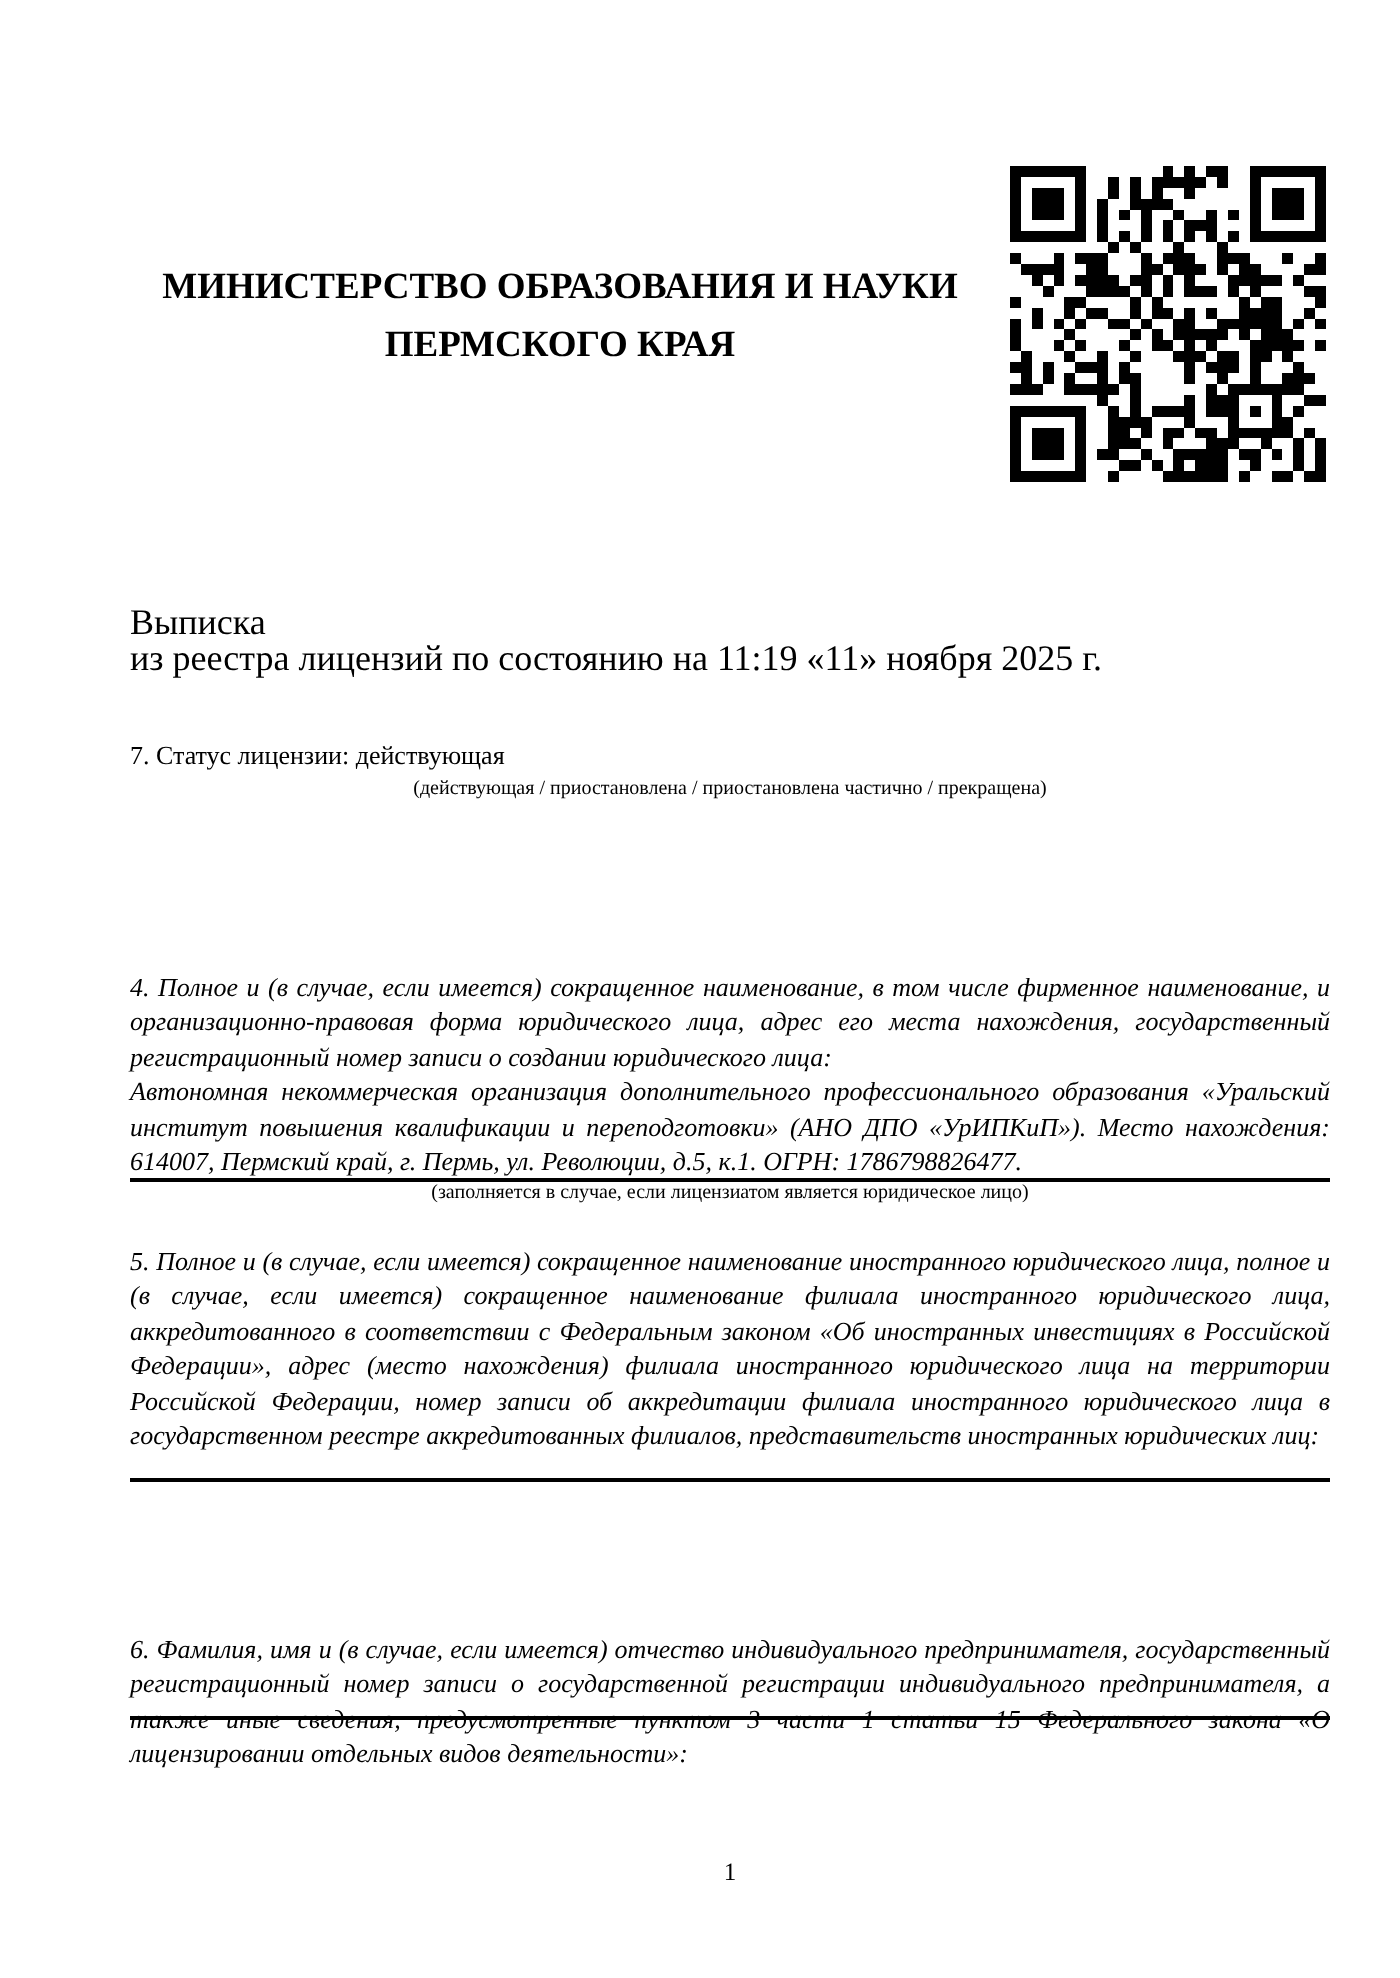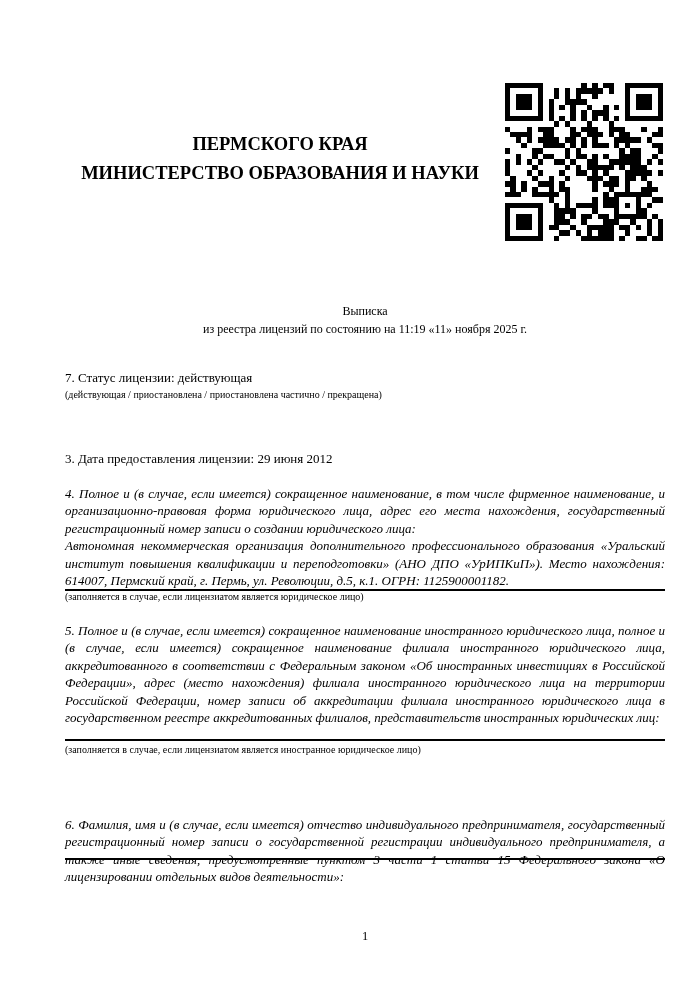--- a/index.html
+++ b/index.html
@@ -28,59 +28,59 @@
     font-size: 10px;
     line-height: 13px;
     margin-top: 3px;
   }
   .qr-box {
     left: 505px; top: 83px; width: 158px; height: 158px;
   }
   .qr-box svg { display: block; width: 158px; height: 158px; }
   .doc-title {
     left: 65px; top: 303px; width: 600px;
-    text-align: center;
-    font-size: 12px;
+    font-size: 18px;
     line-height: 17.5px;
   }
   .item-line {
     left: 65px; width: 600px;
     font-size: 13px;
     line-height: 17.5px;
   }
   .para {
     left: 65px; width: 600px;
     font-size: 13px;
     line-height: 17.4px;
     text-align: justify;
     font-style: italic;
   }
   .fill-rule {
     left: 65px; width: 600px; height: 0;
     border-top: 2px solid #000000;
   }
   .small-caption {
     left: 65px; width: 600px;
+    text-align: center;
     font-size: 10px;
     line-height: 13px;
   }
   .page-number {
     left: 65px; top: 929px; width: 600px;
     text-align: center;
     font-size: 12.5px;
   }
 </style>
 </head>
 <body>
 
 <div class="page">
 
   <div class="abs org-header">
+    <div class="org-line">МИНИСТЕРСТВО ОБРАЗОВАНИЯ И НАУКИ</div>
     <div class="org-line">ПЕРМСКОГО КРАЯ</div>
-    <div class="org-line">МИНИСТЕРСТВО ОБРАЗОВАНИЯ И НАУКИ</div>
   </div>
 
   <div class="abs qr-box">
     <svg viewBox="0 0 29 29" shape-rendering="crispEdges" xmlns="http://www.w3.org/2000/svg">
         <rect x="0" y="0" width="1" height="1" fill="#000"></rect>
         <rect x="1" y="0" width="1" height="1" fill="#000"></rect>
         <rect x="2" y="0" width="1" height="1" fill="#000"></rect>
         <rect x="3" y="0" width="1" height="1" fill="#000"></rect>
         <rect x="4" y="0" width="1" height="1" fill="#000"></rect>
         <rect x="5" y="0" width="1" height="1" fill="#000"></rect>
@@ -495,35 +495,33 @@
 
   <div class="abs doc-title">
     <div>Выписка</div>
     <div>из реестра лицензий по состоянию на 11:19 «11» ноября 2025 г.</div>
   </div>
 
   <div class="abs item-line" style="top:369px">7. Статус лицензии: действующая</div>
   <div class="abs small-caption" style="top:388px">(действующая / приостановлена / приостановлена частично / прекращена)</div>
 
 
-  <div class="abs item-line" style="top:450px">3. Дата предоставления лицензии: 29 июня 2012</div>
 
   <div class="abs para" style="top:485px">
     <div>4. Полное и (в случае, если имеется) сокращенное наименование, в том числе фирменное наименование, и организационно-правовая форма юридического лица, адрес его места нахождения, государственный регистрационный номер записи о создании юридического лица:</div>
-    <div>Автономная некоммерческая организация дополнительного профессионального образования «Уральский институт повышения квалификации и переподготовки» (АНО ДПО «УрИПКиП»). Место нахождения: 614007, Пермский край, г. Пермь, ул. Революции, д.5, к.1. ОГРН: 1125900001182.</div>
+    <div>Автономная некоммерческая организация дополнительного профессионального образования «Уральский институт повышения квалификации и переподготовки» (АНО ДПО «УрИПКиП»). Место нахождения: 614007, Пермский край, г. Пермь, ул. Революции, д.5, к.1. ОГРН: 1786798826477.</div>
   </div>
   <div class="abs fill-rule" style="top:589px"></div>
   <div class="abs small-caption" style="top:590px">(заполняется в случае, если лицензиатом является юридическое лицо)</div>
 
   <div class="abs para" style="top:622px">
     <div>5. Полное и (в случае, если имеется) сокращенное наименование иностранного юридического лица, полное и (в случае, если имеется) сокращенное наименование филиала иностранного юридического лица, аккредитованного в соответствии с Федеральным законом «Об иностранных инвестициях в Российской Федерации», адрес (место нахождения) филиала иностранного юридического лица на территории Российской Федерации, номер записи об аккредитации филиала иностранного юридического лица в государственном реестре аккредитованных филиалов, представительств иностранных юридических лиц:</div>
     <div></div>
   </div>
   <div class="abs fill-rule" style="top:739px"></div>
-  <div class="abs small-caption" style="top:743px">(заполняется в случае, если лицензиатом является иностранное юридическое лицо)</div>
 
   <div class="abs para" style="top:816px">
     <div>6. Фамилия, имя и (в случае, если имеется) отчество индивидуального предпринимателя, государственный регистрационный номер записи о государственной регистрации индивидуального предпринимателя, а также иные сведения, предусмотренные пунктом 3 части 1 статьи 15 Федерального закона «О лицензировании отдельных видов деятельности»:</div>
     <div></div>
   </div>
   <div class="abs fill-rule" style="top:858px"></div>
 
 
   <div class="abs page-number">1</div>
 

